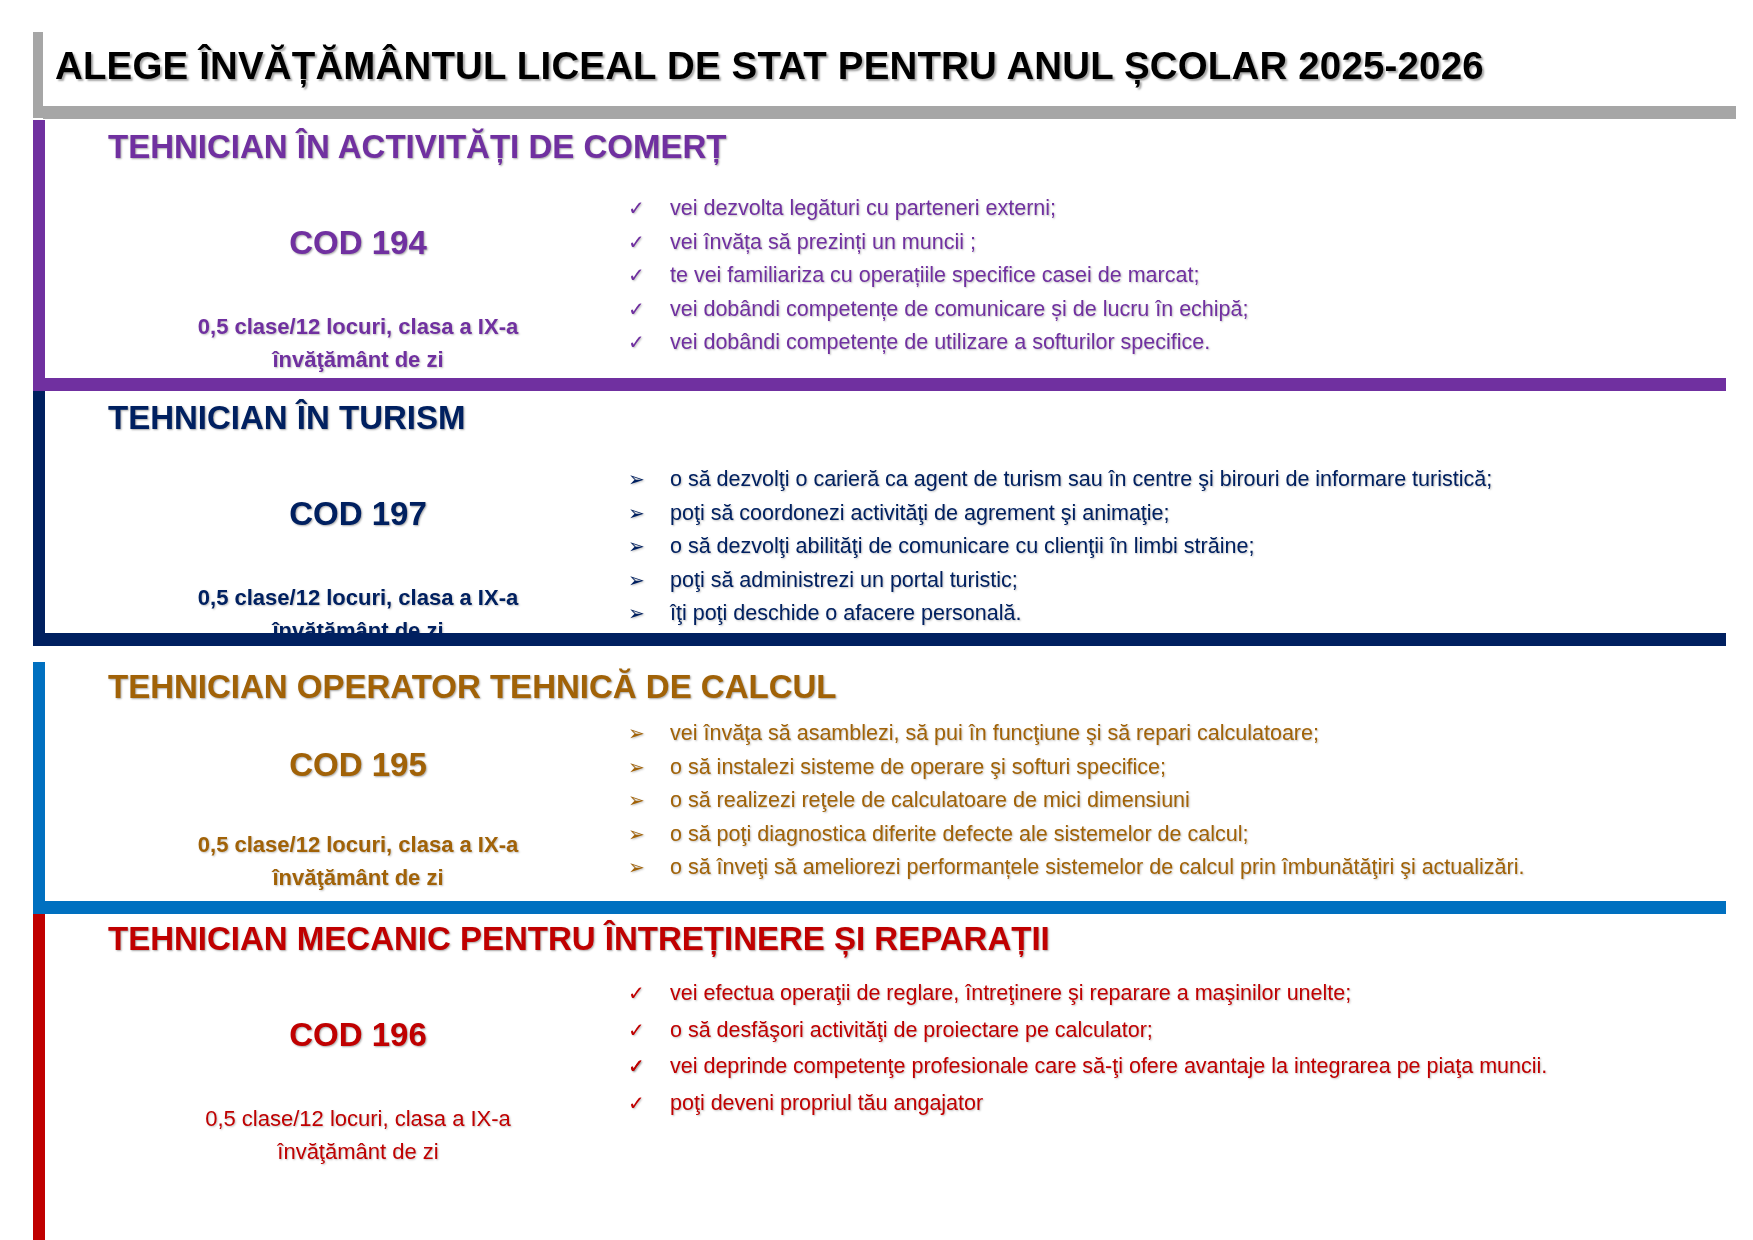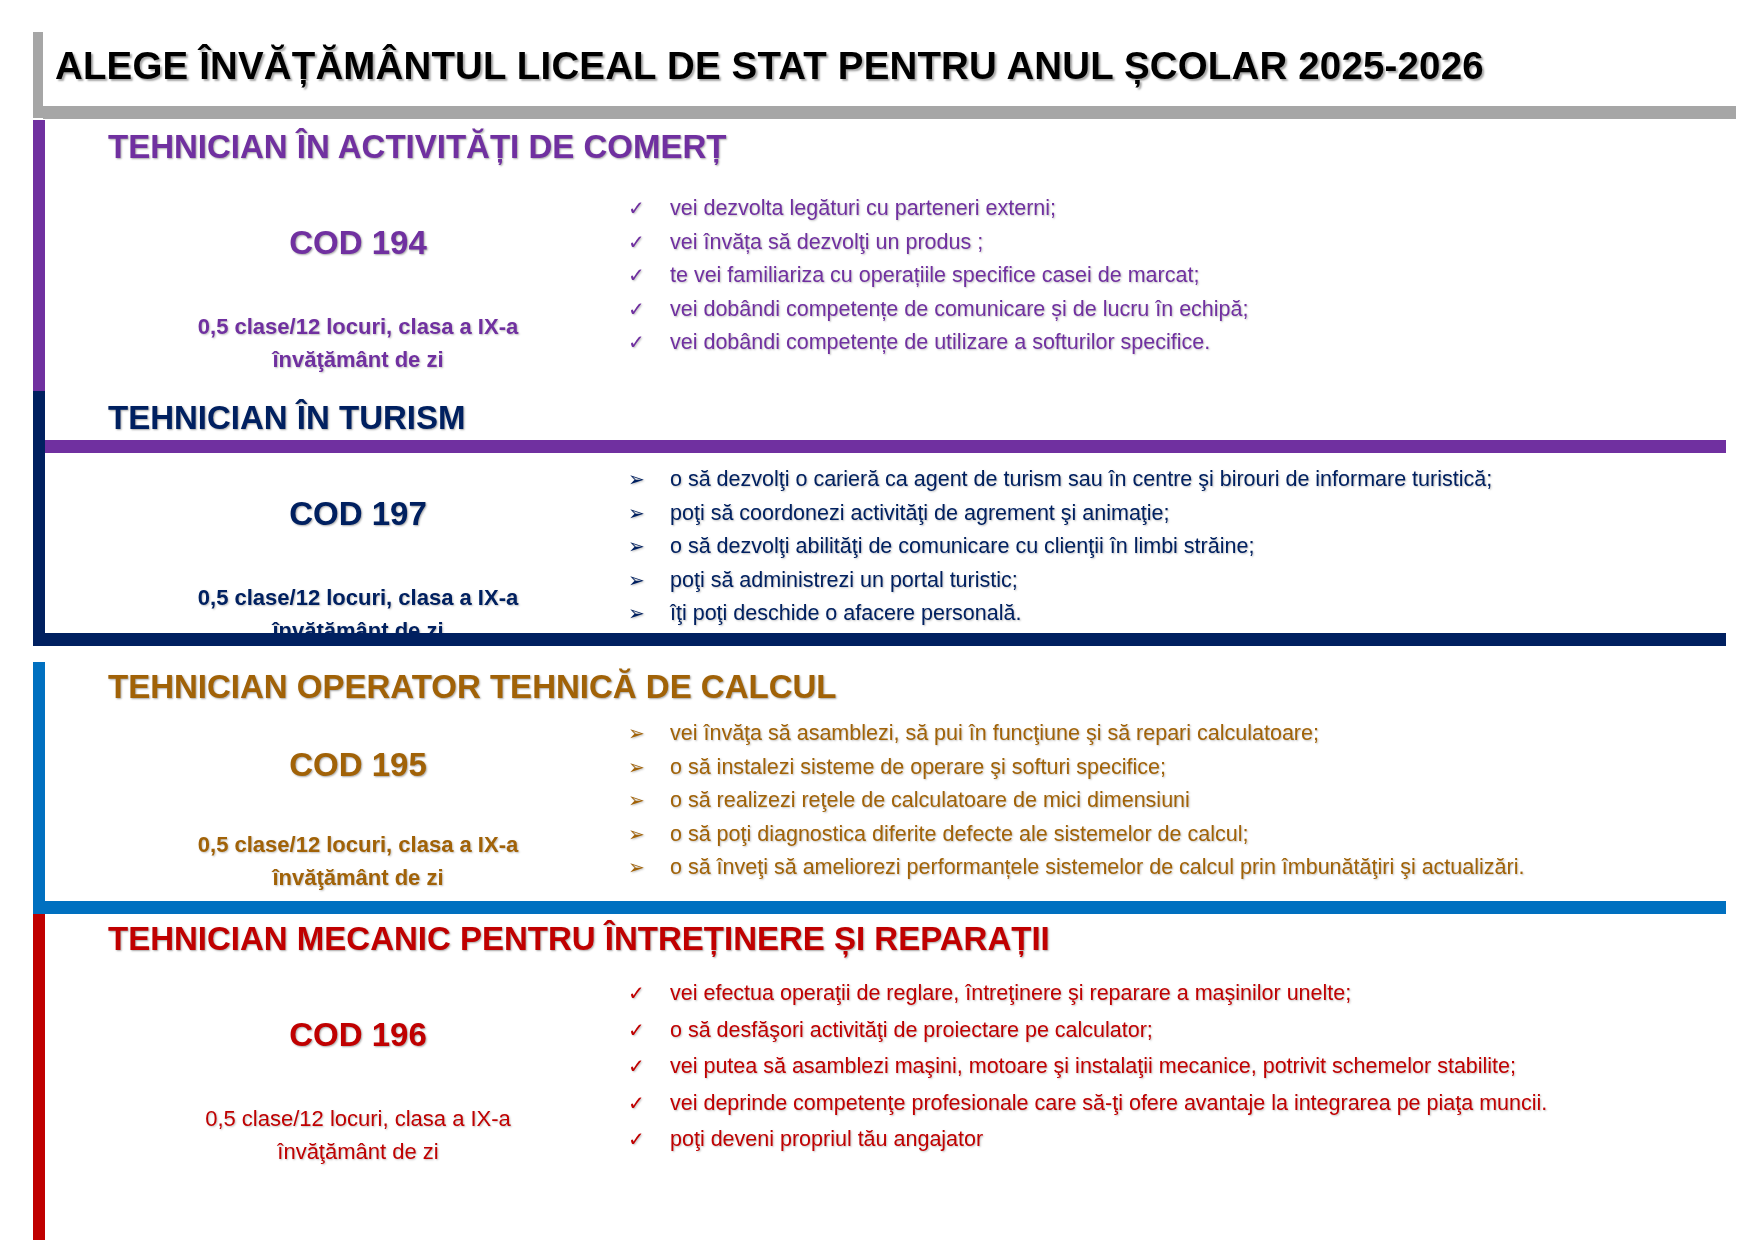--- a/index.html
+++ b/index.html
@@ -25,21 +25,21 @@
                    font-size: 33px; font-weight: bold; text-shadow: 1px 1px 2px rgba(0,0,0,0.35); }
   .section .places { position: absolute; left: 95px; width: 460px; text-align: center;
                      font-size: 22px; font-weight: bold; line-height: 33px;
                      text-shadow: 1px 1px 2px rgba(0,0,0,0.25); }
   .section .places.regular { font-weight: normal; }
   .section ul { position: absolute; left: 595px; margin: 0; padding: 0; list-style: none; }
   .section li { position: relative; padding-left: 42px; font-size: 21.5px; white-space: nowrap;
                 text-shadow: 1px 1px 2px rgba(0,0,0,0.25); }
   .section li .bullet { position: absolute; left: 0; top: 0; font-size: 20px; }
 
-  #s1 { top: 120px; height: 333px; }
+  #s1 { top: 120px; height: 271px; }
   #s1 .lbar, #s1 .bbar { background: #7030a0; }
   #s1 .stitle, #s1 .code, #s1 .places, #s1 li { color: #7030a0; }
   #s1 .code { top: 104px; }
   #s1 .places { top: 190px; }
   #s1 ul { top: 72px; }
   #s1 li { line-height: 33.5px; }
 
   #s2 { top: 391px; height: 255px; }
   #s2 .lbar, #s2 .bbar { background: #002060; }
   #s2 .stitle, #s2 .code, #s2 .places, #s2 li { color: #002060; }
@@ -78,21 +78,21 @@
 <div class="section" id="s1">
   <div class="lbar"></div>
   <div class="stitle">TEHNICIAN ÎN ACTIVITĂȚI DE COMERȚ</div>
   <div class="code">COD 194</div>
   <div class="places">
     <div>0,5 clase/12 locuri, clasa a IX-a</div>
     <div>învăţământ de zi</div>
   </div>
   <ul>
     <li><span class="bullet">✓</span><span>vei dezvolta legături cu parteneri externi;</span></li>
-    <li><span class="bullet">✓</span><span>vei învăța să dezvolţi un produs ;</span></li>
+    <li><span class="bullet">✓</span><span>vei învăța să prezinți un muncii ;</span></li>
     <li><span class="bullet">✓</span><span>te vei familiariza cu operațiile specifice casei de marcat;</span></li>
     <li><span class="bullet">✓</span><span>vei dobândi competențe de comunicare și de lucru în echipă;</span></li>
     <li><span class="bullet">✓</span><span>vei dobândi competențe de utilizare a softurilor specifice.</span></li>
   </ul>
   <div class="bbar"></div>
 </div>
 
 <div class="section" id="s2">
   <div class="lbar"></div>
   <div class="stitle">TEHNICIAN ÎN TURISM</div>
@@ -133,18 +133,18 @@
   <div class="lbar"></div>
   <div class="stitle">TEHNICIAN MECANIC PENTRU ÎNTREȚINERE ȘI REPARAȚII</div>
   <div class="code">COD 196</div>
   <div class="places regular">
     <div>0,5 clase/12 locuri, clasa a IX-a</div>
     <div>învăţământ de zi</div>
   </div>
   <ul>
     <li><span class="bullet">✓</span><span>vei efectua operaţii de reglare, întreţinere şi reparare a maşinilor unelte;</span></li>
     <li><span class="bullet">✓</span><span>o să desfăşori activităţi de proiectare pe calculator;</span></li>
-    <li><span class="bullet">✓</span><span>vei putea să asamblezi maşini, motoare şi instalaţii mecanice, potrivit schemelor stabilite;</span></li>
+    <li><span class="bullet">✓</span></li>
     <li><span class="bullet">✓</span><span>vei deprinde competenţe profesionale care să-ţi ofere avantaje la integrarea pe piaţa muncii.</span></li>
     <li><span class="bullet">✓</span><span>poţi deveni propriul tău angajator</span></li>
   </ul>
   <div class="bbar"></div>
 </div>
 
 </body></html>

